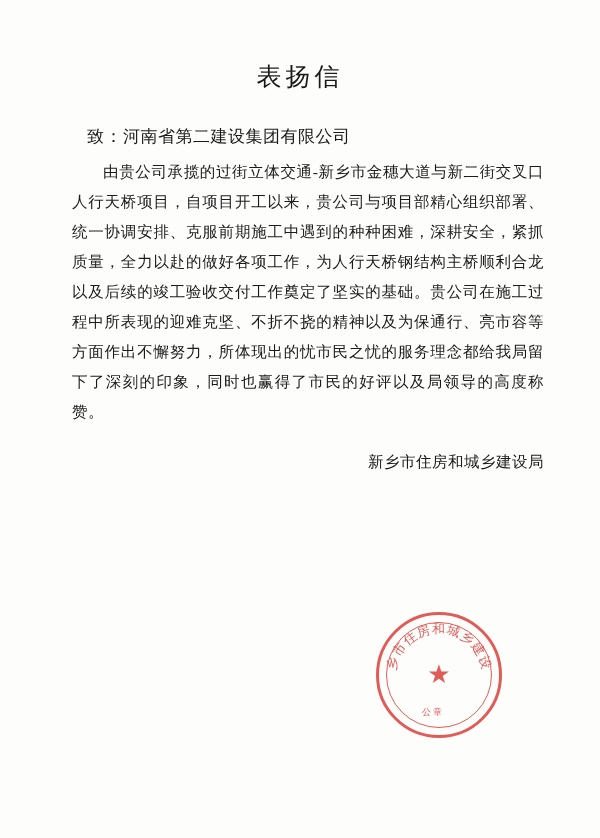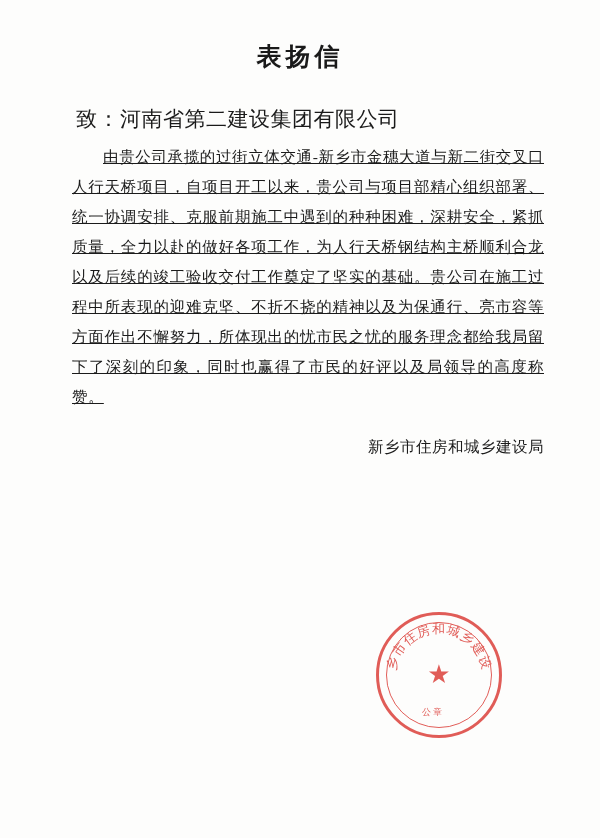--- a/index.html
+++ b/index.html
@@ -16,50 +16,49 @@
   .page {
     position: relative;
     width: 600px;
     height: 838px;
     background: #fdfdfc;
     box-sizing: border-box;
   }
   .doc-title {
     text-align: center;
     font-size: 25px;
-    font-weight: bold;
+    font-weight: normal;
     letter-spacing: 4px;
     color: #1a1a1a;
     margin: 0;
-    padding-top: 40px;
+    padding-top: 60px;
     font-family: "Liberation Serif", "DejaVu Serif", serif;
   }
   .salutation {
-    margin: 32px 0 0 4px;
+    margin: 32px 0 0 15px;
     padding-left: 72px;
-    font-size: 21px;
+    font-size: 17px;
     color: #1a1a1a;
     letter-spacing: 0.5px;
   }
   .salutation .sal-label {
     letter-spacing: 1px;
   }
   .body-block {
     padding: 0 56px 0 72px;
   }
   .para {
     margin: 9px 0 0 0;
     font-size: 15.5px;
     line-height: 30px;
     color: #1b1b1b;
     text-align: justify;
     text-justify: inter-ideograph;
     text-indent: 2em;
     letter-spacing: 0.4px;
-    text-decoration: underline;
   }
   .signature {
     margin-top: 20px;
     padding-right: 56px;
     text-align: right;
     font-size: 15.5px;
     line-height: 29px;
     color: #1b1b1b;
     letter-spacing: 0.5px;
     position: relative;

